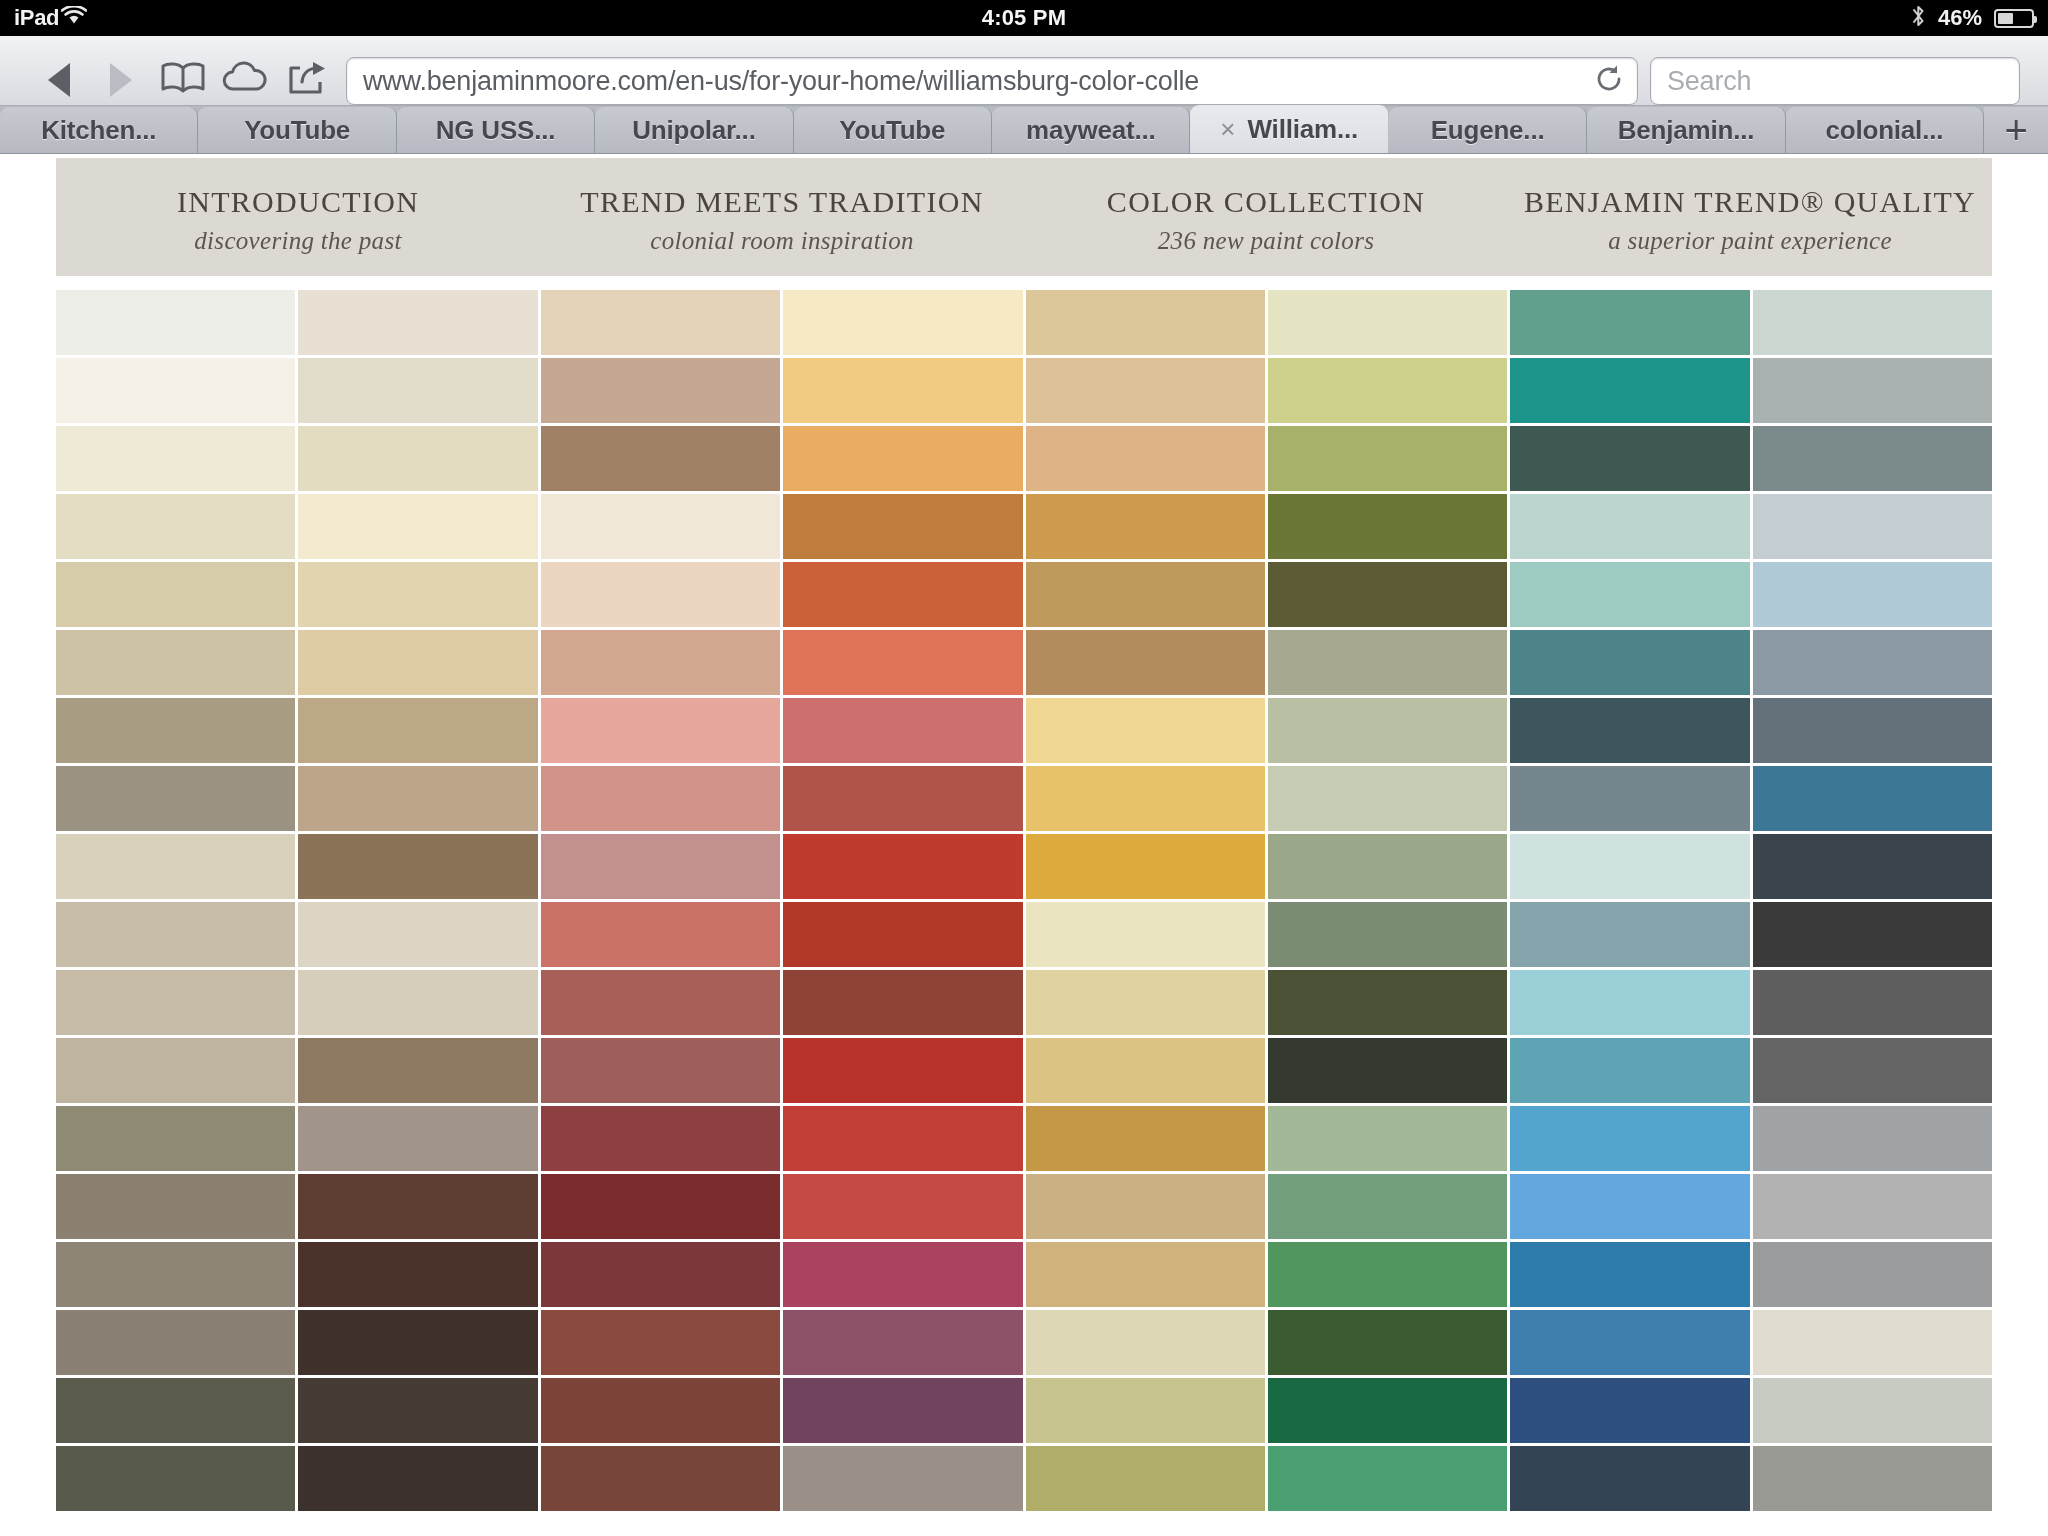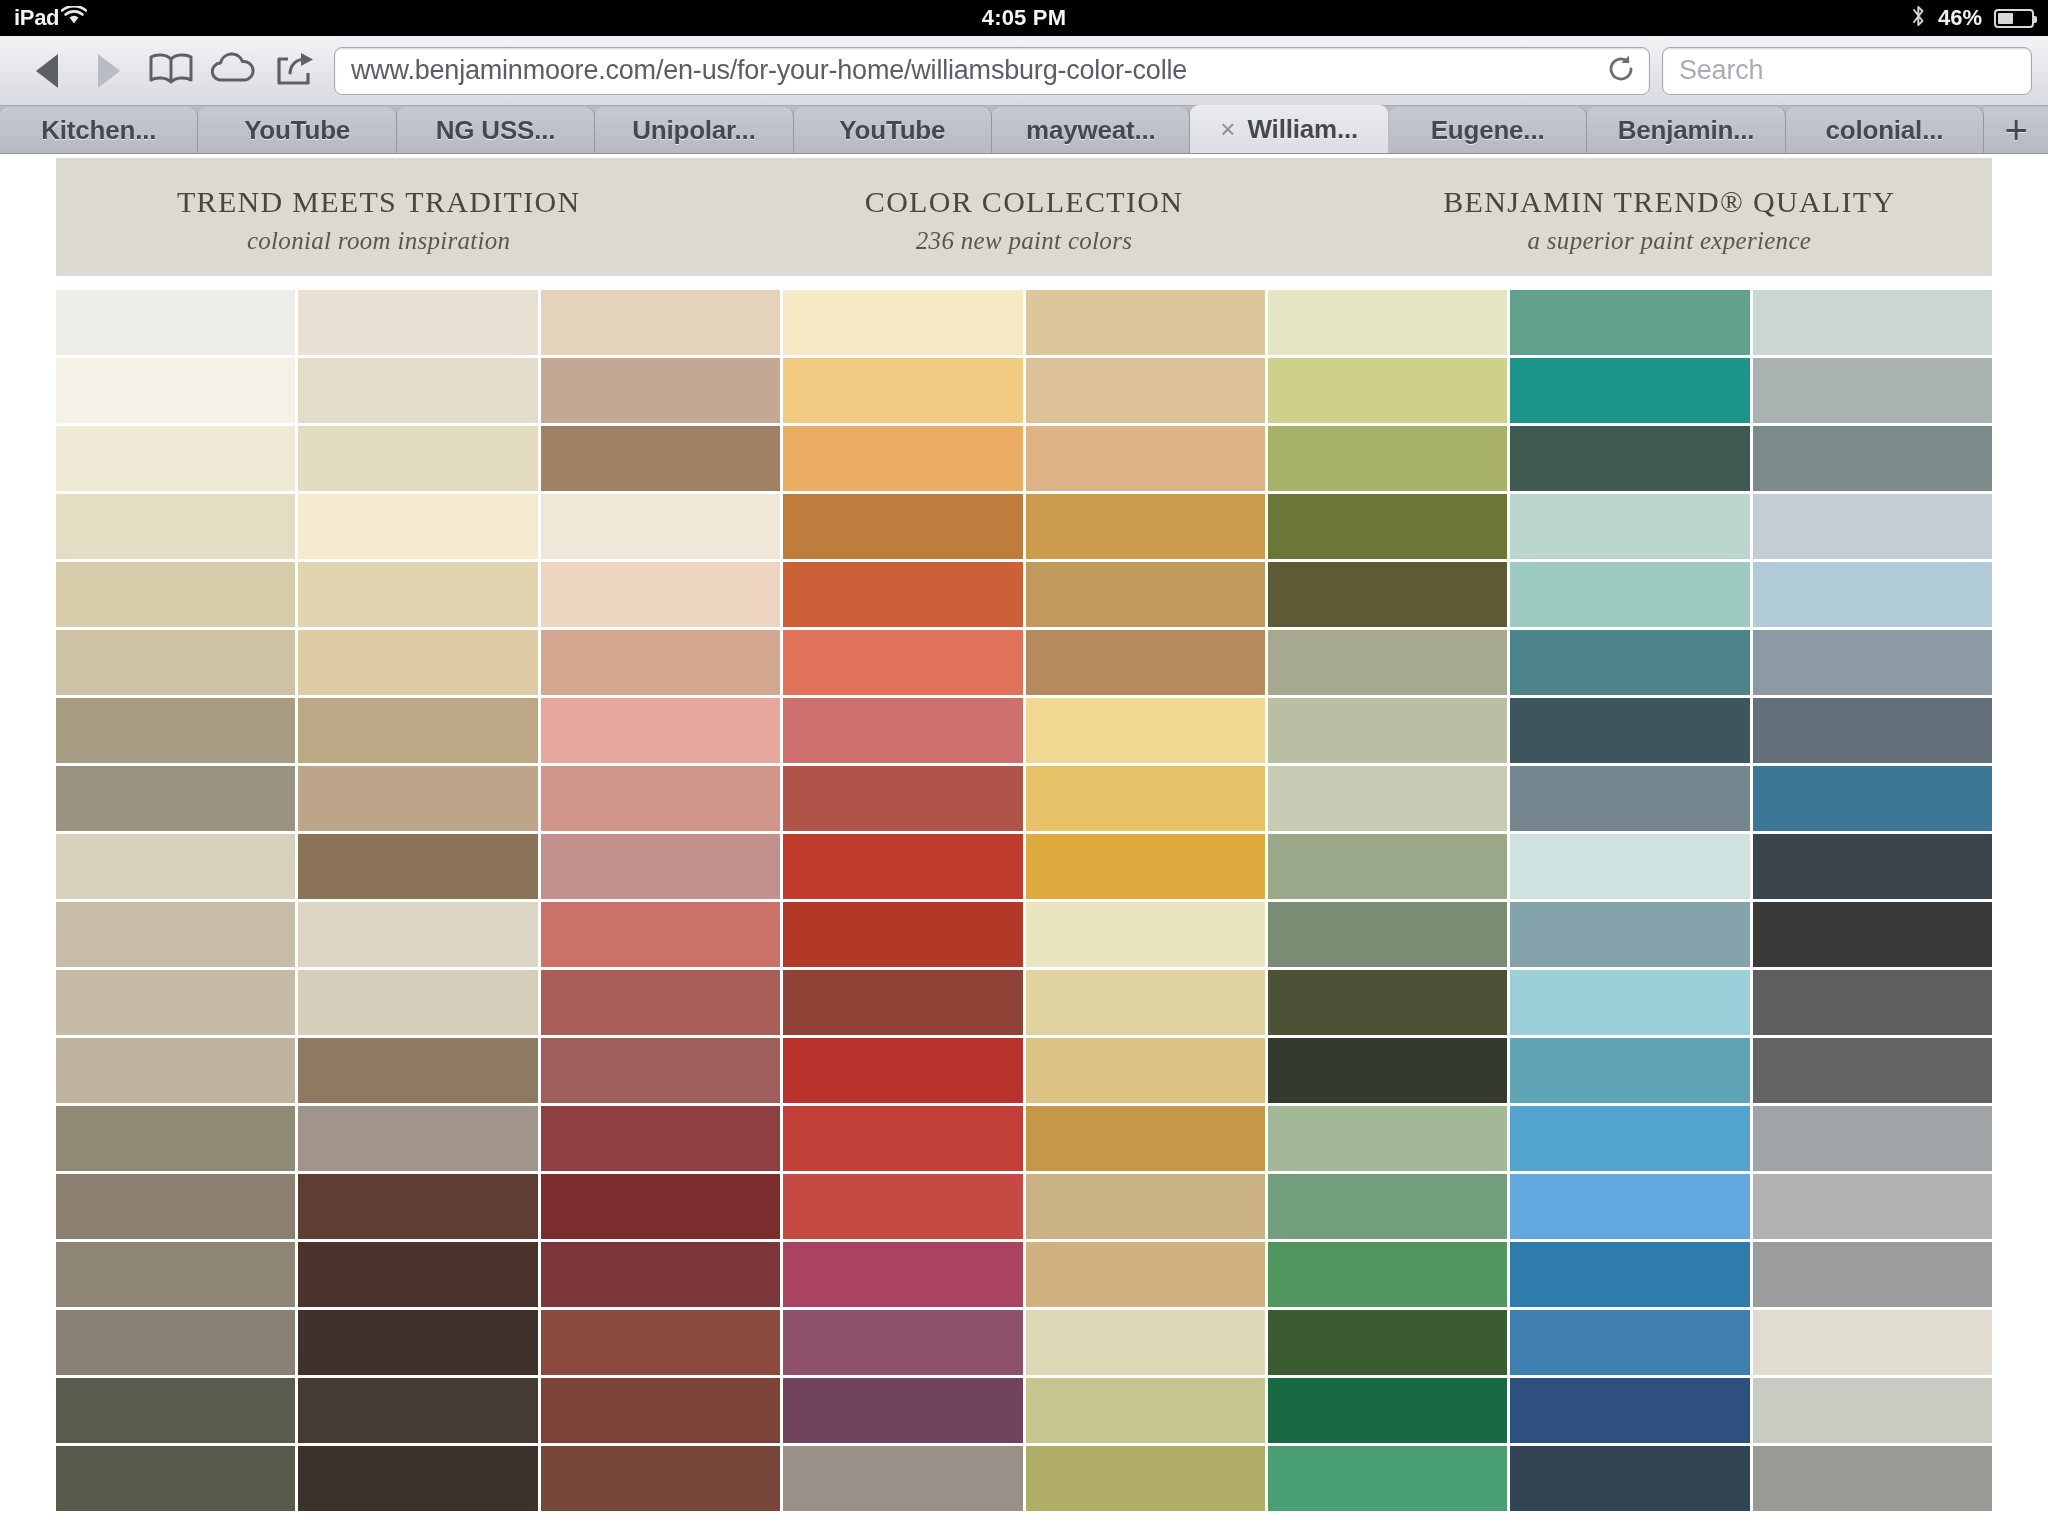--- a/index.html
+++ b/index.html
@@ -36,22 +36,22 @@
     content:""; position:absolute; right:-5px; top:5px;
     width:3px;height:7px;background:#d8d8d8;border-radius:0 2px 2px 0;
   }
   .batt-fill{ height:100%; background:#d8d8d8; border-radius:1px; }
 
   
   .toolbar{
     height:70px; width:100%;
     background:linear-gradient(180deg,#f2f3f5 0%,#e3e5e9 55%,#d9dbe0 100%);
     border-bottom:1px solid #a9acb3;
-    display:flex; align-items:center; gap:0px;
-    padding:0 16px;
+    display:flex; align-items:flex-end; gap:0px;
+    padding:0 28px;
   }
   .tb-btn{
     width:62px; height:50px;
     display:flex; align-items:center; justify-content:center;
     cursor:pointer;
   }
   .tri{ width:0;height:0; }
   .tri-left{ border-top:17px solid transparent;border-bottom:17px solid transparent;border-right:22px solid #5c6066; }
   .tri-right{ border-top:17px solid transparent;border-bottom:17px solid transparent;border-left:22px solid #b9bcc2; }
 
@@ -293,20 +293,24 @@
       <span class="tab-label">colonial...</span>
     </div>
     <div class="tab-add">
       <span class="plus">+</span>
     </div>
   </div>
 
 <div class="page">
 
   <div class="nav-strip" id="navstrip" style="background: rgb(220, 216, 210);">
+      <div class="nav-item">
+        <div class="nav-title">INTRODUCTION</div>
+        <div class="nav-sub">discovering the past</div>
+      </div>
       <div class="nav-item">
         <div class="nav-title">TREND MEETS TRADITION</div>
         <div class="nav-sub">colonial room inspiration</div>
       </div>
       <div class="nav-item">
         <div class="nav-title">COLOR COLLECTION</div>
         <div class="nav-sub">236 new paint colors</div>
       </div>
       <div class="nav-item">
         <div class="nav-title">BENJAMIN TREND® QUALITY</div>

